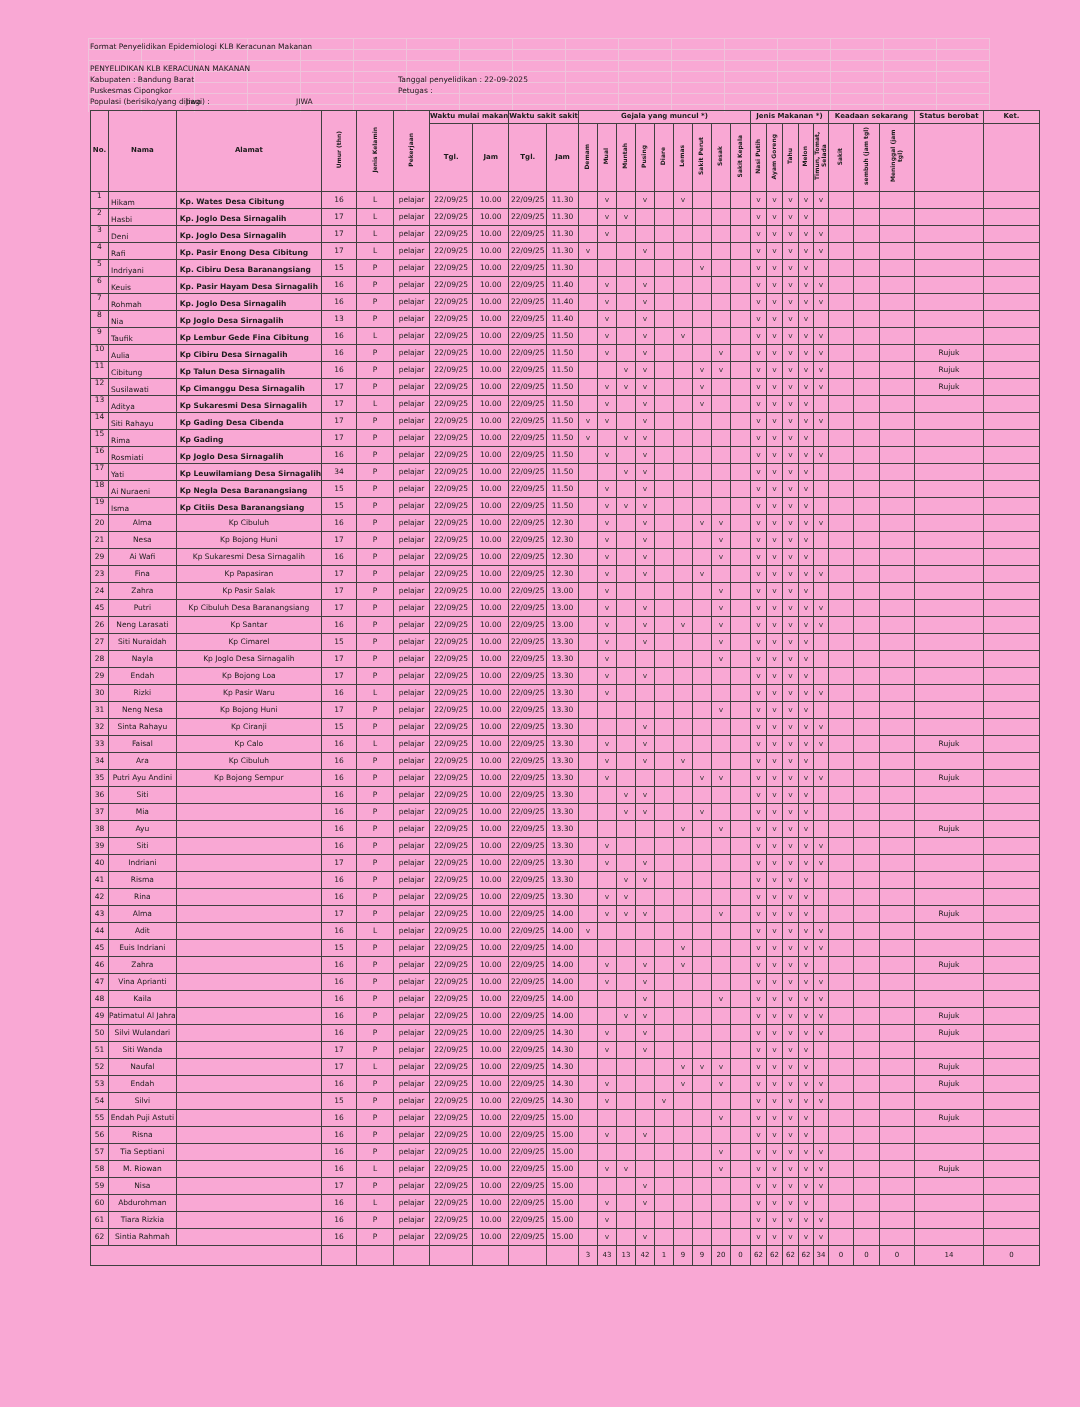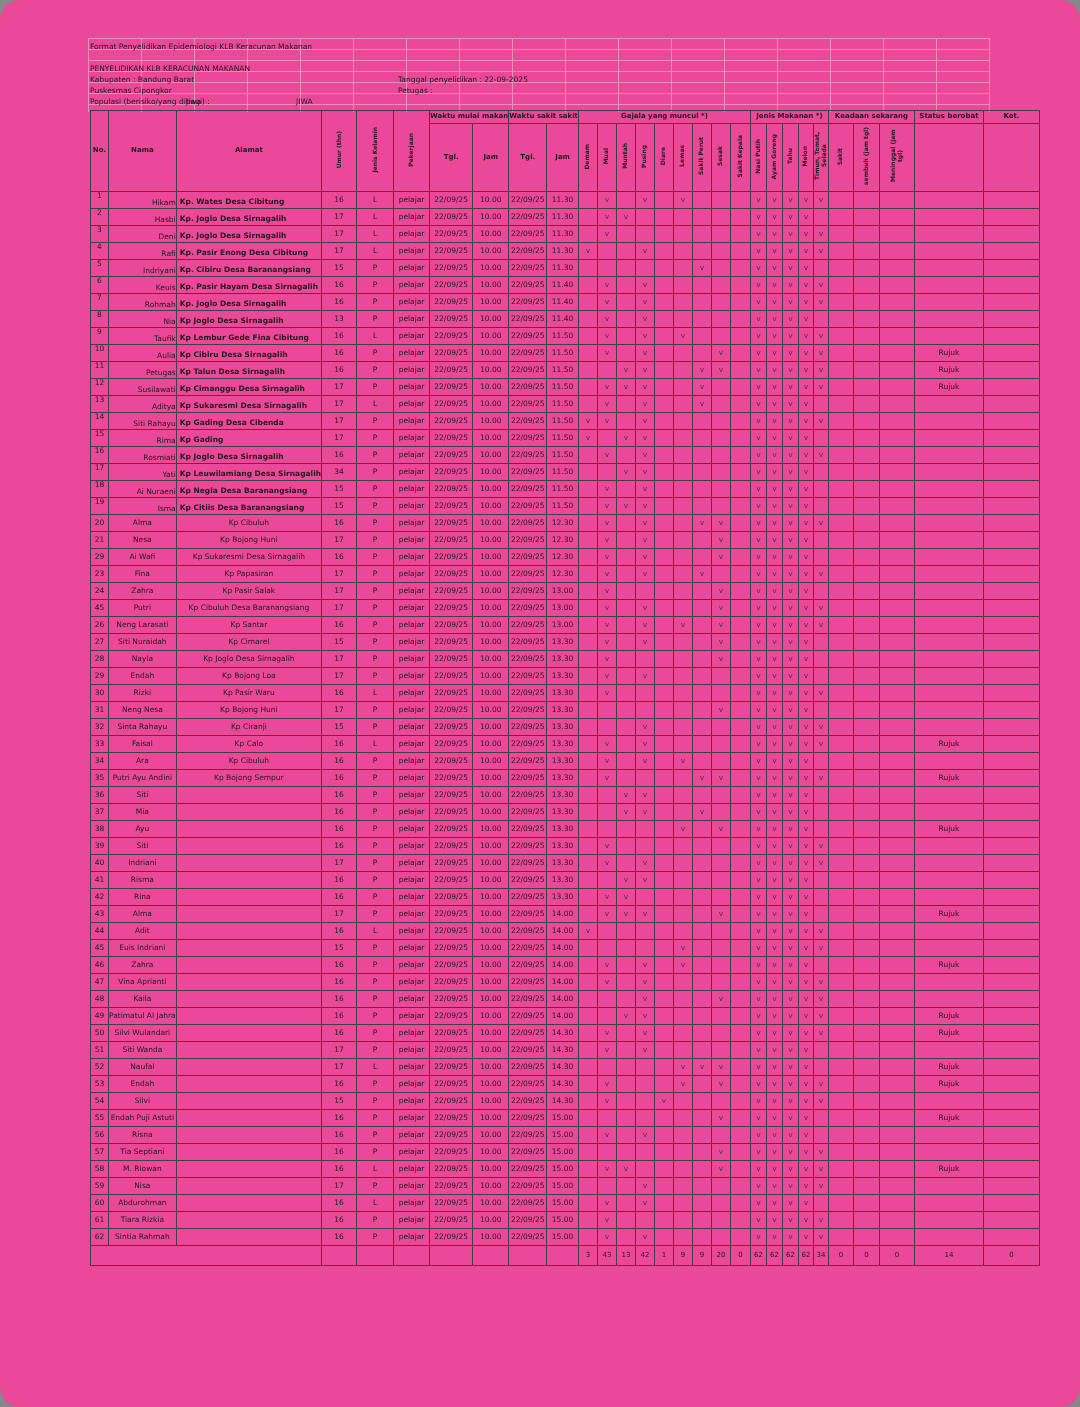--- a/index.html
+++ b/index.html
@@ -1,17 +1,17 @@
 <!DOCTYPE html>
 <html><head>
 <meta charset="utf-8">
 <style>
   html,body{margin:0;padding:0;background:#888;}
-  .page{position:relative;width:1080px;height:1407px;background:#ec4899;overflow:hidden;
-        font-family:"DejaVu Sans","Liberation Sans",sans-serif;color:#1c1c1c;border-radius:20px;}
+  .page{position:relative;width:1080px;height:1407px;background:#f9a8d4;overflow:hidden;
+        font-family:"DejaVu Sans","Liberation Sans",sans-serif;color:#1c1c1c;}
   .gridbg{position:absolute;left:88px;top:38px;width:902px;height:74px;
           background-image:linear-gradient(to right,#e4e4e4 1px,transparent 1px),
                            linear-gradient(to bottom,#e4e4e4 1px,transparent 1px);
           background-size:53px 11px;opacity:.45;}
   .meta{position:absolute;font-size:7.5px;white-space:nowrap;}
   table.sheet{position:absolute;left:90px;top:110px;border-collapse:collapse;table-layout:fixed;
               border:1.5px solid #000;}
   table.sheet td,table.sheet th{border:1px solid #404040;padding:0;margin:0;font-size:7.5px;
               line-height:1.05;text-align:center;vertical-align:middle;overflow:hidden;
               white-space:nowrap;font-weight:normal;}
@@ -19,21 +19,21 @@
   tr.hband1{height:13px;}
   tr.hband2{height:68px;}
   tbody tr{height:17px;}
   tr.totals{height:20px;}
   .rot{display:inline-block;writing-mode:vertical-rl;transform:rotate(180deg);
        font-size:6px;line-height:1.15;max-height:64px;white-space:normal;}
   td.g,td.m{font-size:7px;color:#3d3d3d;}
   td.date{font-size:7px;}
   td.pek{font-size:7px;}
   td.nm,td.al{font-size:7px;}
-  tr.rl td.nm{text-align:right;vertical-align:bottom;padding:0 0 1px 2px;margin-left:27px;}
+  tr.rl td.nm{text-align:left;vertical-align:bottom;padding:0 0 1px 2px;margin-left:27px;}
   tr.rl td.al{text-align:left;vertical-align:bottom;padding:0 0 2px 3px;font-weight:bold;}
   tr.rl td.no{vertical-align:top;}
   td.status{font-size:7px;}
   tr.totals td{font-size:7px;}
 </style>
 </head>
 <body>
 
 <div class="page">
   <div class="gridbg"></div>
@@ -428,21 +428,21 @@
           <td class="m">v</td>
           <td class="m">v</td>
           <td></td>
           <td></td>
           <td></td>
           <td class="status">Rujuk</td>
           <td></td>
         </tr>
         <tr class="rl">
           <td class="no">11</td>
-          <td class="nm">Petugas</td>
+          <td class="nm">Cibitung</td>
           <td class="al">Kp Talun Desa Sirnagalih</td>
           <td>16</td>
           <td>P</td>
           <td class="pek">pelajar</td>
           <td class="date">22/09/25</td>
           <td class="date">10.00</td>
           <td class="date">22/09/25</td>
           <td class="date">11.50</td>
           <td class="g"></td>
           <td class="g"></td>

